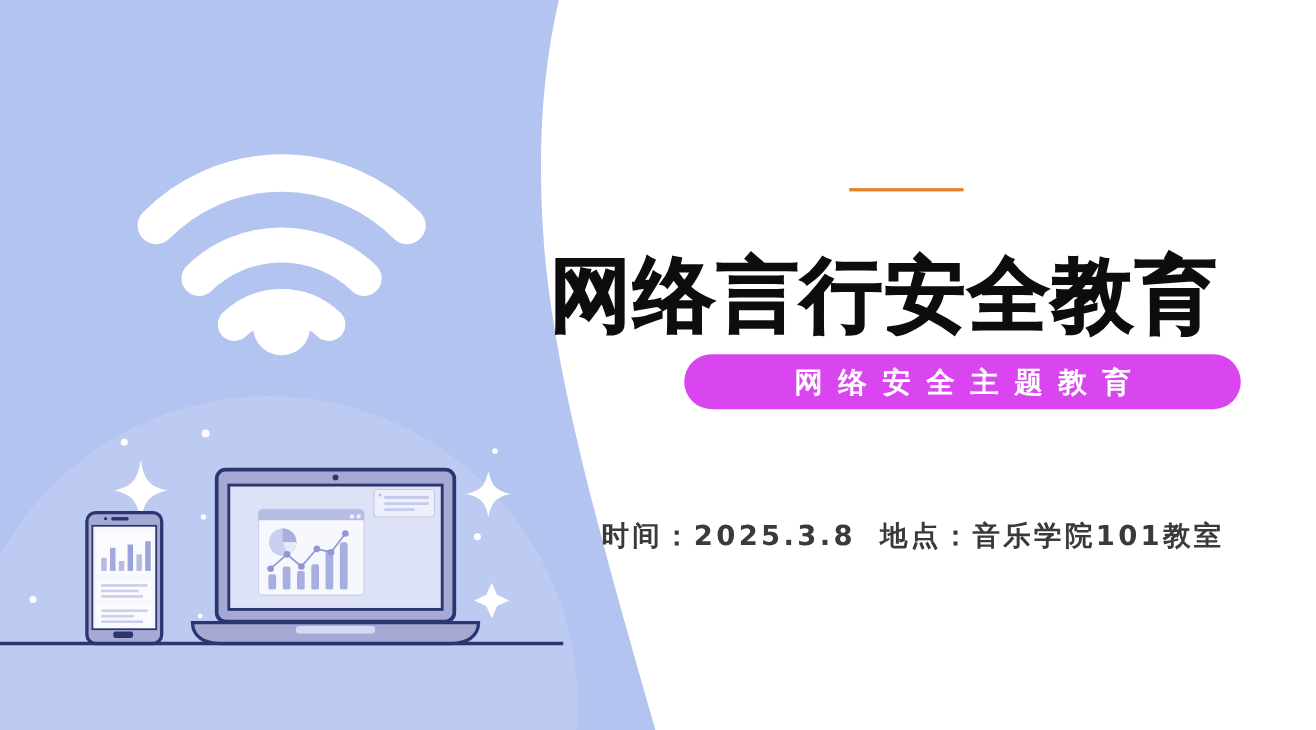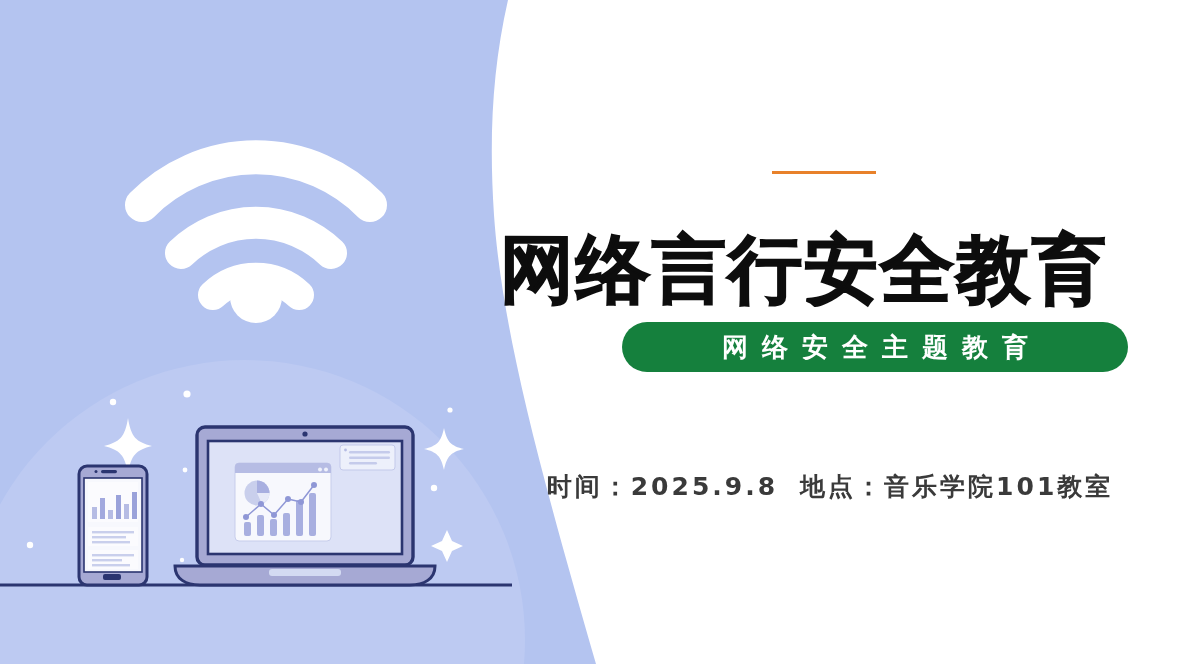--- a/index.html
+++ b/index.html
@@ -65,21 +65,21 @@
     -webkit-text-stroke: 1.5px #0d0d0d;
   }
 
   #subtitle-pill {
     position: absolute;
     left: 122px;
     top: 322px;
     width: 506px;
     height: 50px;
     border-radius: 25px;
-    background: #15803d;
+    background: #d946ef;
     display: flex;
     align-items: center;
     justify-content: center;
   }
   #subtitle-text {
     font-size: 26px;
     font-weight: 700;
     letter-spacing: 14px;
     text-indent: 14px;
     color: #ffffff;
@@ -244,17 +244,17 @@
 
     <div id="accent-rule"></div>
 
     <h1 id="main-title">网络言行安全教育</h1>
 
     <div id="subtitle-pill">
       <span id="subtitle-text">网络安全主题教育</span>
     </div>
 
     <div id="info-line">
-      <span>时间：</span><span>2025.9.8</span><span id="info-sep"></span><span>地点：</span><span>音乐学院101教室</span>
+      <span>时间：</span><span>2025.3.8</span><span id="info-sep"></span><span>地点：</span><span>音乐学院101教室</span>
     </div>
 
   </div>
 </div>
 
 </body></html>

